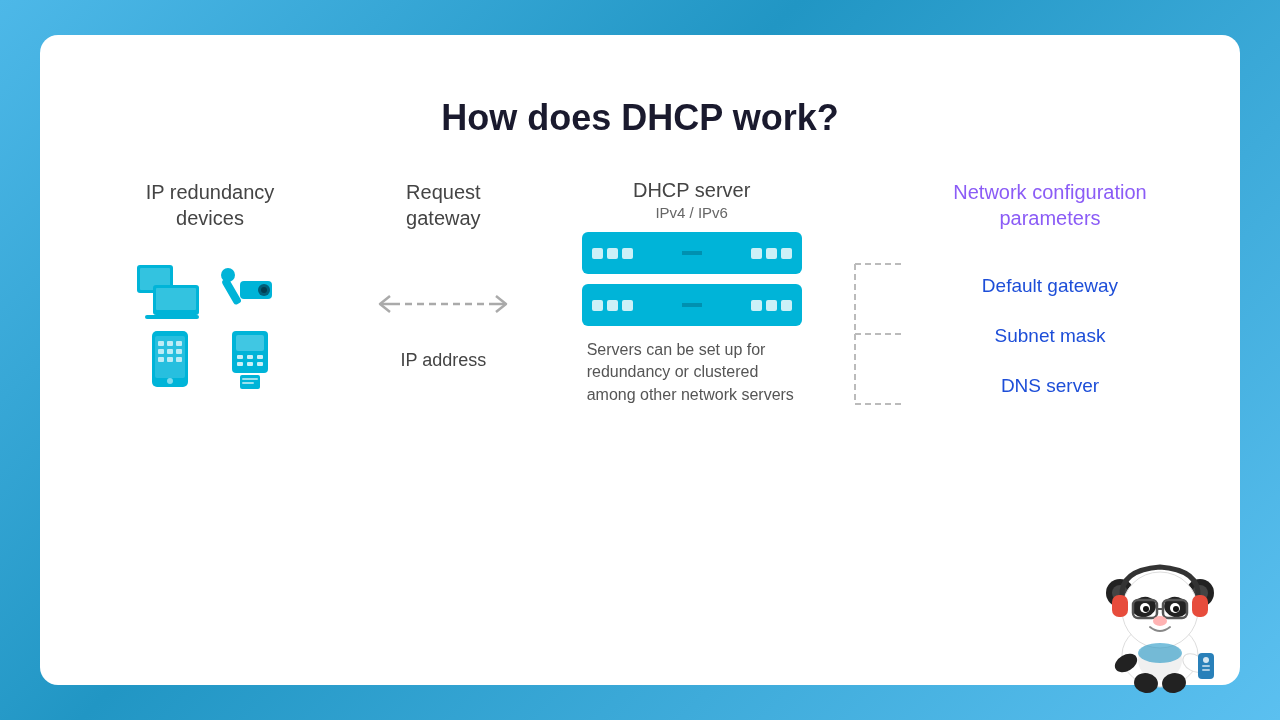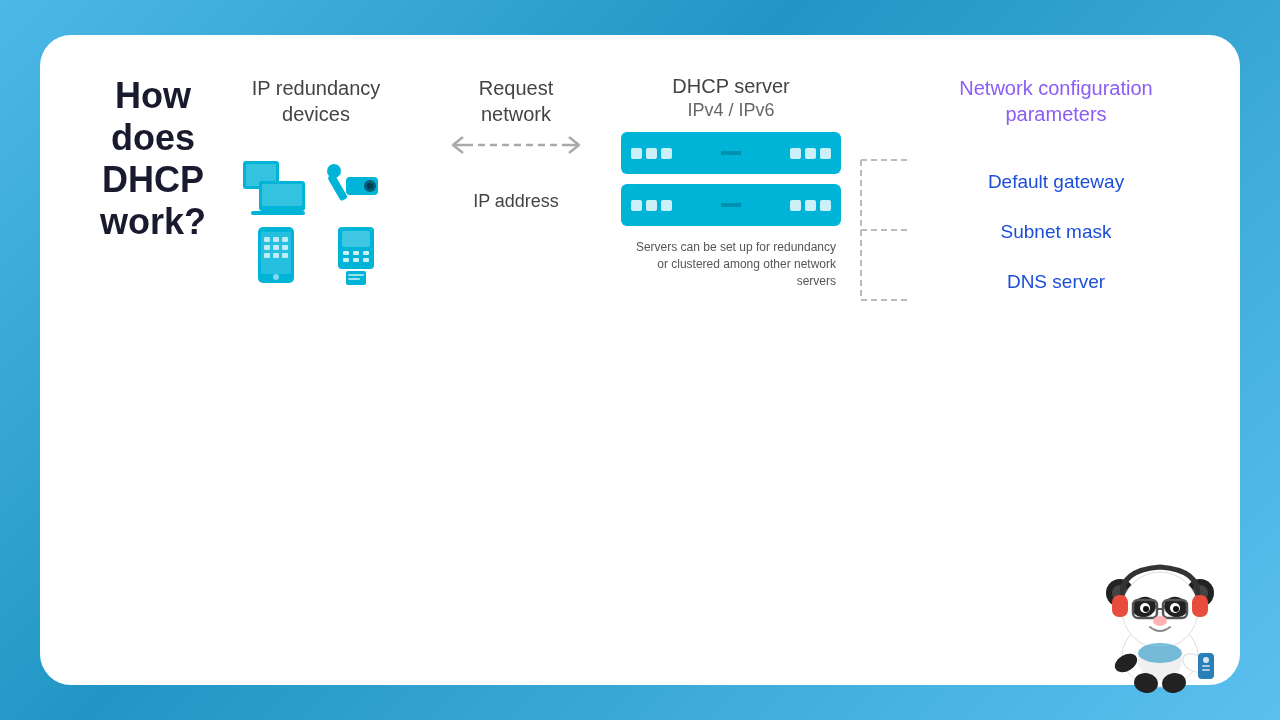--- a/index.html
+++ b/index.html
@@ -10,26 +10,26 @@
       background: linear-gradient(135deg, #4db8e8 0%, #2196c4 40%, #5bc0f0 100%);
       display: flex;
       align-items: center;
       justify-content: center;
       font-family: 'Segoe UI', Arial, sans-serif;
       overflow: hidden;
     }
 
     .card {
       background: #fff;
-      border-radius: 31px;
+      border-radius: 18px;
       width: 1200px;
       height: 650px;
-      padding: 40px 60px 30px 60px;
-      display: flex;
-      flex-direction: row;
+      padding: 62px 60px 30px 60px;
+      display: flex;
+      flex-direction: column;
       position: relative;
     }
 
     .title {
       text-align: center;
       font-size: 36px;
       font-weight: 800;
       color: #1a1a2e;
       margin-bottom: 40px;
     }
@@ -80,20 +80,21 @@
       align-items: center;
       width: 180px;
       padding-top: 0px;
     }
 
     .request-label {
       font-size: 20px;
       color: #444;
       text-align: center;
       line-height: 1.3;
+      margin-bottom: 55px;
     }
 
     .arrow-area {
       display: flex;
       flex-direction: column;
       align-items: center;
       gap: 24px;
     }
 
     .ip-label {
@@ -112,29 +113,29 @@
     }
 
     .server-label {
       font-size: 20px;
       color: #444;
       text-align: center;
       margin-bottom: 2px;
     }
 
     .ipv-label {
-      font-size: 18px;
+      font-size: 15px;
       color: #666;
       margin-bottom: 6px;
     }
 
     .server-caption {
-      font-size: 12px;
+      font-size: 16px;
       color: #555;
-      text-align: right;
+      text-align: left;
       margin-top: 8px;
       line-height: 1.4;
       max-width: 210px;
     }
 
     
     .col-params {
       display: flex;
       flex-direction: column;
       align-items: flex-start;
@@ -290,21 +291,21 @@
             <rect x="18" y="49" width="16" height="2" rx="1" fill="rgba(255,255,255,0.6)"></rect>
             <rect x="18" y="53" width="12" height="2" rx="1" fill="rgba(255,255,255,0.6)"></rect>
           </svg>
         </div>
       </div>
     </div>
 
     <div class="col-request">
       <div class="request-label">
         <span>Request</span><br>
-        <span>network</span>
+        <span>gateway</span>
       </div>
       <div class="arrow-area">
 
         <svg width="130" height="36" viewBox="0 0 130 36">
 
           <polyline points="15,18 3,18" stroke="#aaa" stroke-width="2.5" fill="none"></polyline>
           <polyline points="12,10 2,18 12,26" stroke="#aaa" stroke-width="2.5" fill="none" stroke-linejoin="round"></polyline>
 
           <line x1="15" y1="18" x2="115" y2="18" stroke="#aaa" stroke-width="2.5" stroke-dasharray="7,5"></line>
 

